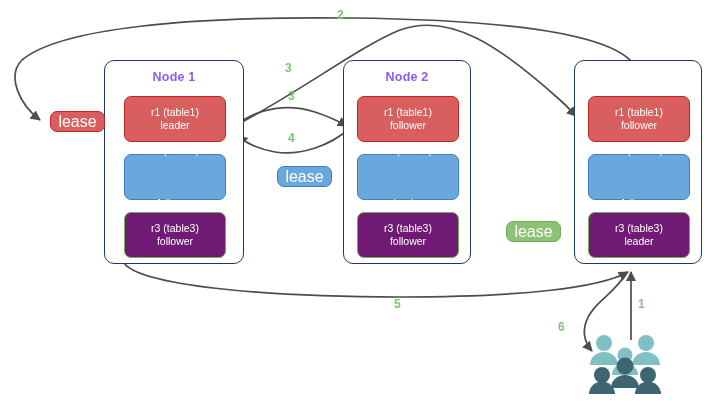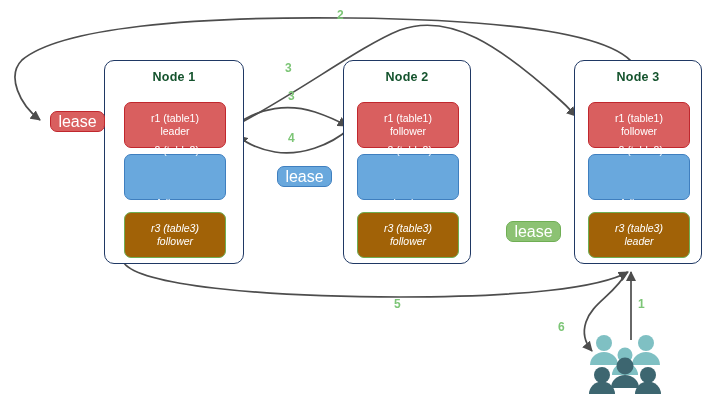--- a/index.html
+++ b/index.html
@@ -35,42 +35,42 @@
     z-index: 2;
   }
   .node-title {
     position: absolute;
     left: 0;
     right: 0;
     top: 9px;
     text-align: center;
     font-size: 12.5px;
     font-weight: bold;
-    color: #14532d;
+    color: #8b5cf6;
     letter-spacing: 0.2px;
   }
   .replica {
     position: absolute;
     box-sizing: border-box;
     border-radius: 7px;
     display: flex;
     flex-direction: column;
     align-items: center;
     justify-content: center;
     color: #ffffff;
     font-size: 10.5px;
     line-height: 13px;
     text-align: center;
     border-width: 1.4px;
     border-style: solid;
   }
   .replica .ln { display: block; }
-  .rep-red   { background: #d95f5f; border-color: #c0272d; margin-top: 6px; }
+  .rep-red   { background: #d95f5f; border-color: #c0272d; }
   .rep-blue  { background: #69a8dd; border-color: #3f7fbf; gap: 40px; }
-  .rep-green { background: #a16207; border-color: #6fae54; font-style: italic; }
+  .rep-green { background: #701a75; border-color: #6fae54; }
 
   .lease {
     position: absolute;
     box-sizing: border-box;
     border-radius: 7px;
     display: flex;
     align-items: center;
     justify-content: center;
     color: #ffffff;
     font-size: 16px;
@@ -158,21 +158,20 @@
       <span class="ln">r2 (table2)</span>
       <span class="ln">leader</span>
     </div>
     <div class="replica rep-green" style="left:13px; top:151px; width:102px; height:46px;">
       <span class="ln">r3 (table3)</span>
       <span class="ln">follower</span>
     </div>
   </div>
 
   <div class="node-box" style="left:574px; top:60px; width:128px; height:204px;">
-    <div class="node-title">Node 3</div>
 
     <div class="replica rep-red" style="left:13px; top:35px; width:102px; height:46px;">
       <span class="ln">r1 (table1)</span>
       <span class="ln">follower</span>
     </div>
     <div class="replica rep-blue" style="left:13px; top:93px; width:102px; height:46px;">
       <span class="ln">r2 (table2)</span>
       <span class="ln">follower</span>
     </div>
     <div class="replica rep-green" style="left:13px; top:151px; width:102px; height:46px;">

